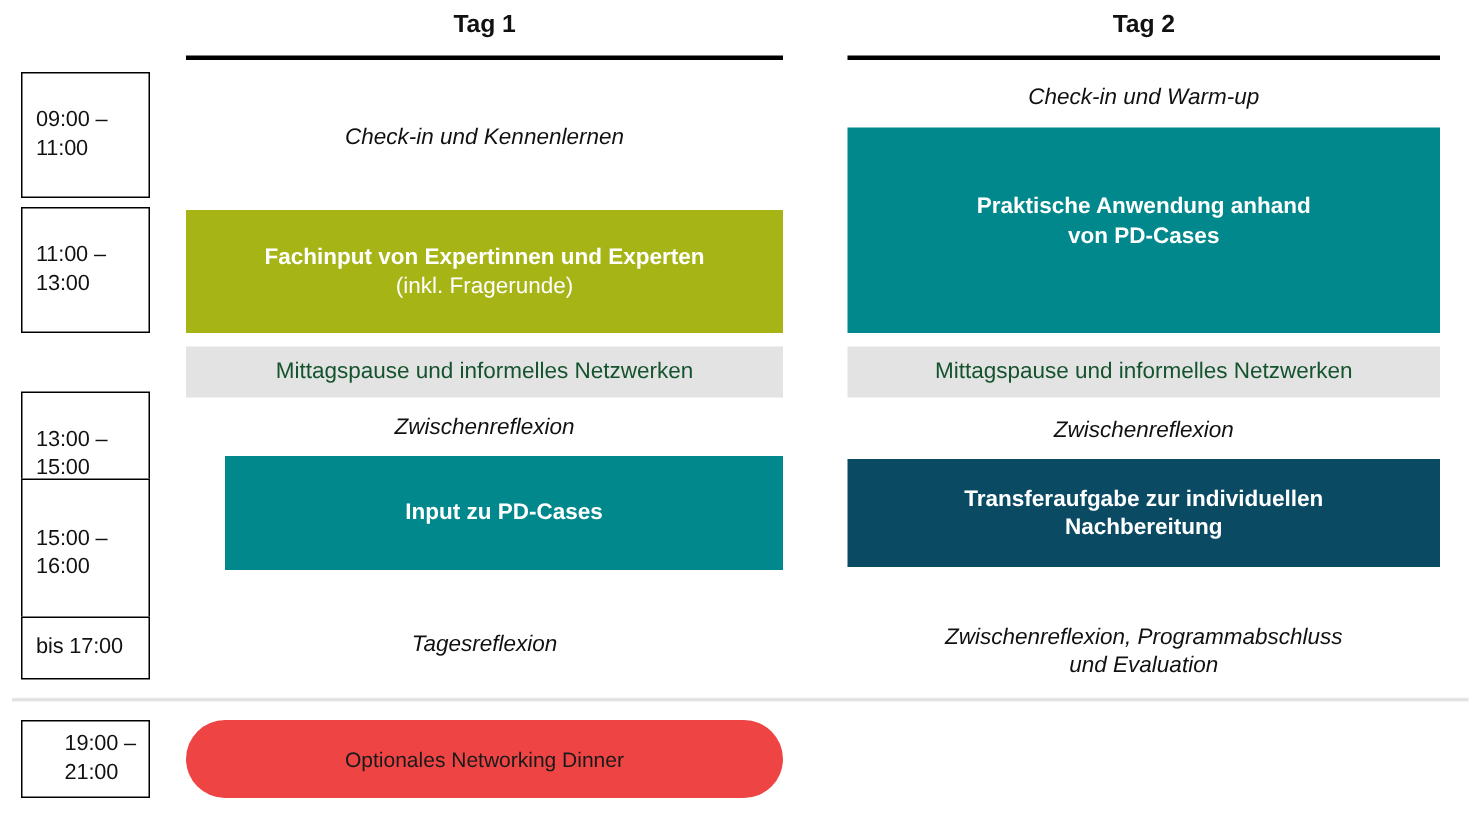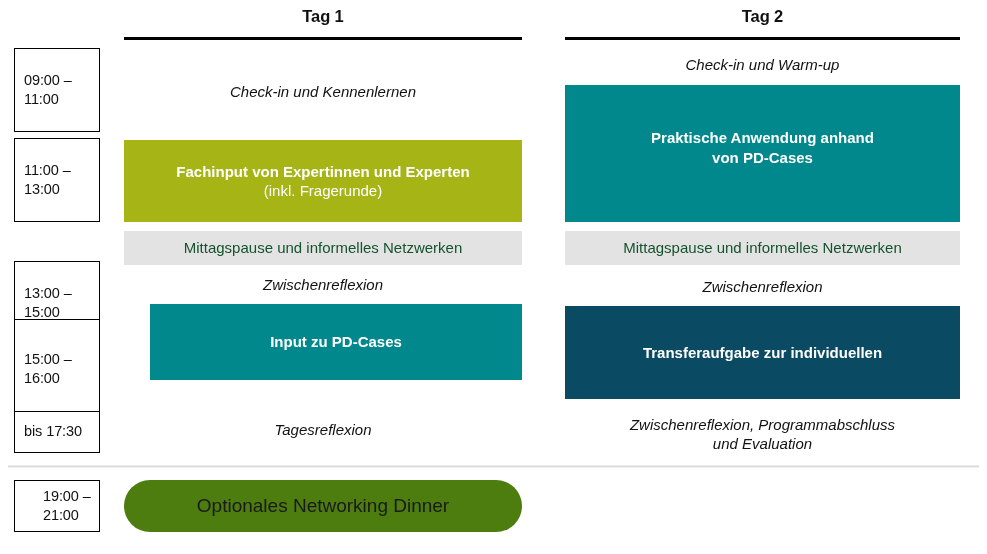--- a/index.html
+++ b/index.html
@@ -134,25 +134,25 @@
     top: 465px;
     height: 3px;
     background: linear-gradient(to bottom, #f2f2f2, #dcdcdc, #f7f7f7);
   }
   .evening-block {
     position: absolute;
     left: 124px;
     top: 480px;
     width: 398px;
     height: 52px;
-    background: #4d7c0f;
+    background: #ef4444;
     display: flex;
     align-items: center;
     justify-content: center;
-    font-size: 19px;
+    font-size: 14px;
     color: #1a1a1a;
     border-radius: 26px;
   }
 </style>
 </head>
 <body>
 
 <div class="agenda">
 
   <div class="time-col" id="time-column">
@@ -175,21 +175,21 @@
         </div>
       </div>
       <div class="time-box" style="top: 319px; height: 100px;">
         <div>
           <div>15:00 –</div>
           <div>16:00</div>
         </div>
       </div>
       <div class="time-box" style="top: 411px; height: 42px;">
         <div>
-          <div>bis 17:30</div>
+          <div>bis 17:00</div>
         </div>
       </div>
       <div class="time-box" style="top: 480px; height: 52px; padding-left: 28px;">
         <div>
           <div>19:00 –</div>
           <div>21:00</div>
         </div>
       </div>
     </div>
 
@@ -249,23 +249,24 @@
         <div class="block grey" style="top: 231px; height: 34px;">
           <div class="inner">
             <span class="b-sub">Mittagspause und informelles Netzwerken</span>
           </div>
         </div>
         <div class="block plain" style="top: 272px; height: 30px;">
           <div class="inner">
             <span class="b-sub">Zwischenreflexion</span>
           </div>
         </div>
-        <div class="block navy" style="top: 306px; height: 93px;">
+        <div class="block navy" style="top: 306px; height: 72px;">
           <div class="inner">
             <span class="b-title">Transferaufgabe zur individuellen</span>
+            <span class="b-title">Nachbereitung</span>
           </div>
         </div>
         <div class="block plain" style="top: 408px; height: 52px;">
           <div class="inner">
             <span class="b-sub">Zwischenreflexion, Programmabschluss</span>
             <span class="b-sub">und Evaluation</span>
           </div>
         </div>
       </div>
   </div>

